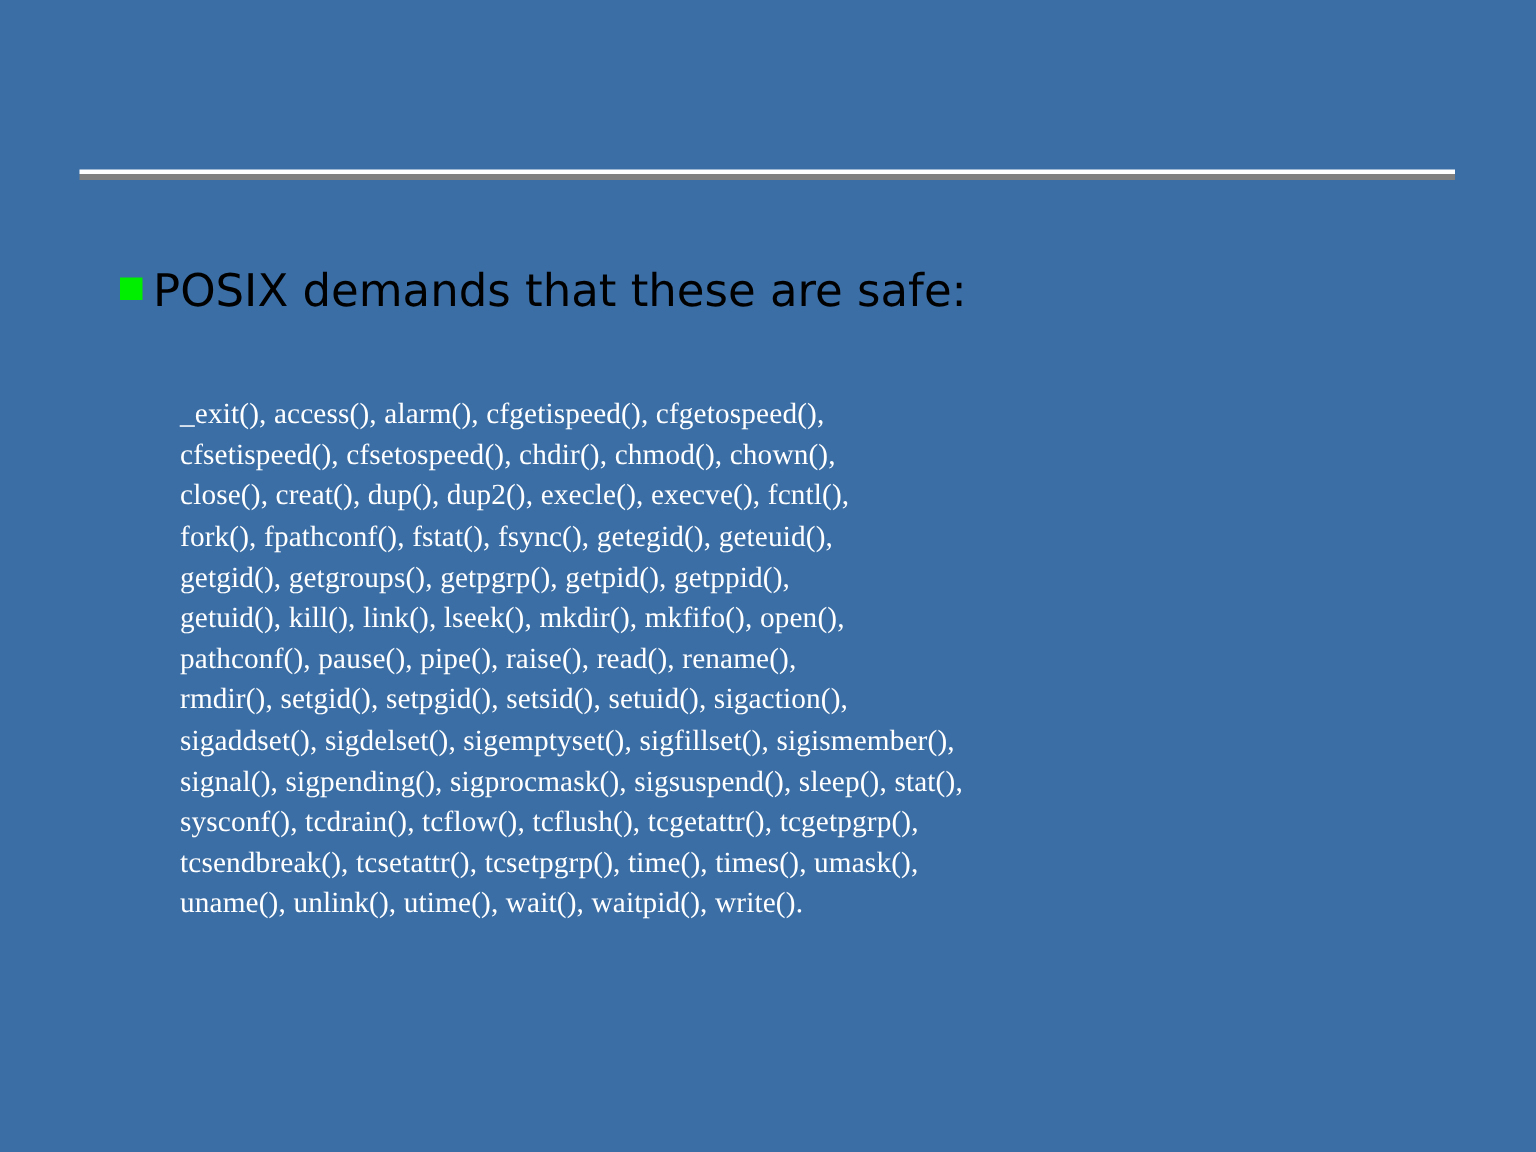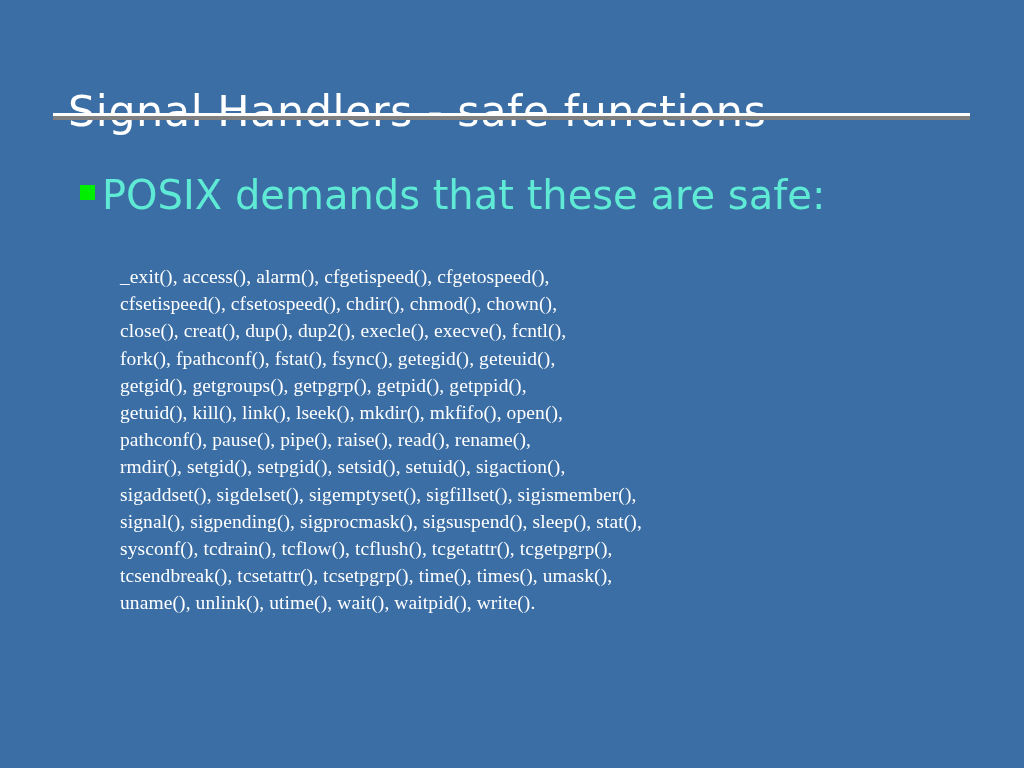--- a/index.html
+++ b/index.html
@@ -67,23 +67,23 @@
   }
   #bullet-marker {
     width: 15px;
     height: 15px;
     background: #00EE00;
     margin-top: 9px;
     margin-right: 7px;
     flex: 0 0 auto;
   }
   #bullet-text {
-    color: #5eead4;
+    color: #000000;
     font-family: "DejaVu Sans", sans-serif;
-    font-size: 40px;
+    font-size: 30px;
     font-weight: 400;
     line-height: 38px;
     white-space: nowrap;
   }
   
   #function-list {
     position: absolute;
     left: 120px;
     top: 263px;
     width: 880px;
@@ -97,21 +97,20 @@
   #function-list .fn-line {
     display: block;
     white-space: pre;
   }
 </style>
 </head>
 <body>
 
 <div id="slide">
 
-  <h1 id="slide-title">Signal Handlers - safe functions</h1>
 
   <div id="title-rule">
     <div class="rule-light"></div>
     <div class="rule-dark"></div>
   </div>
 
   <div id="bullet-row">
     <span id="bullet-marker"></span>
     <span id="bullet-text">POSIX demands that these are safe:</span>
   </div>

